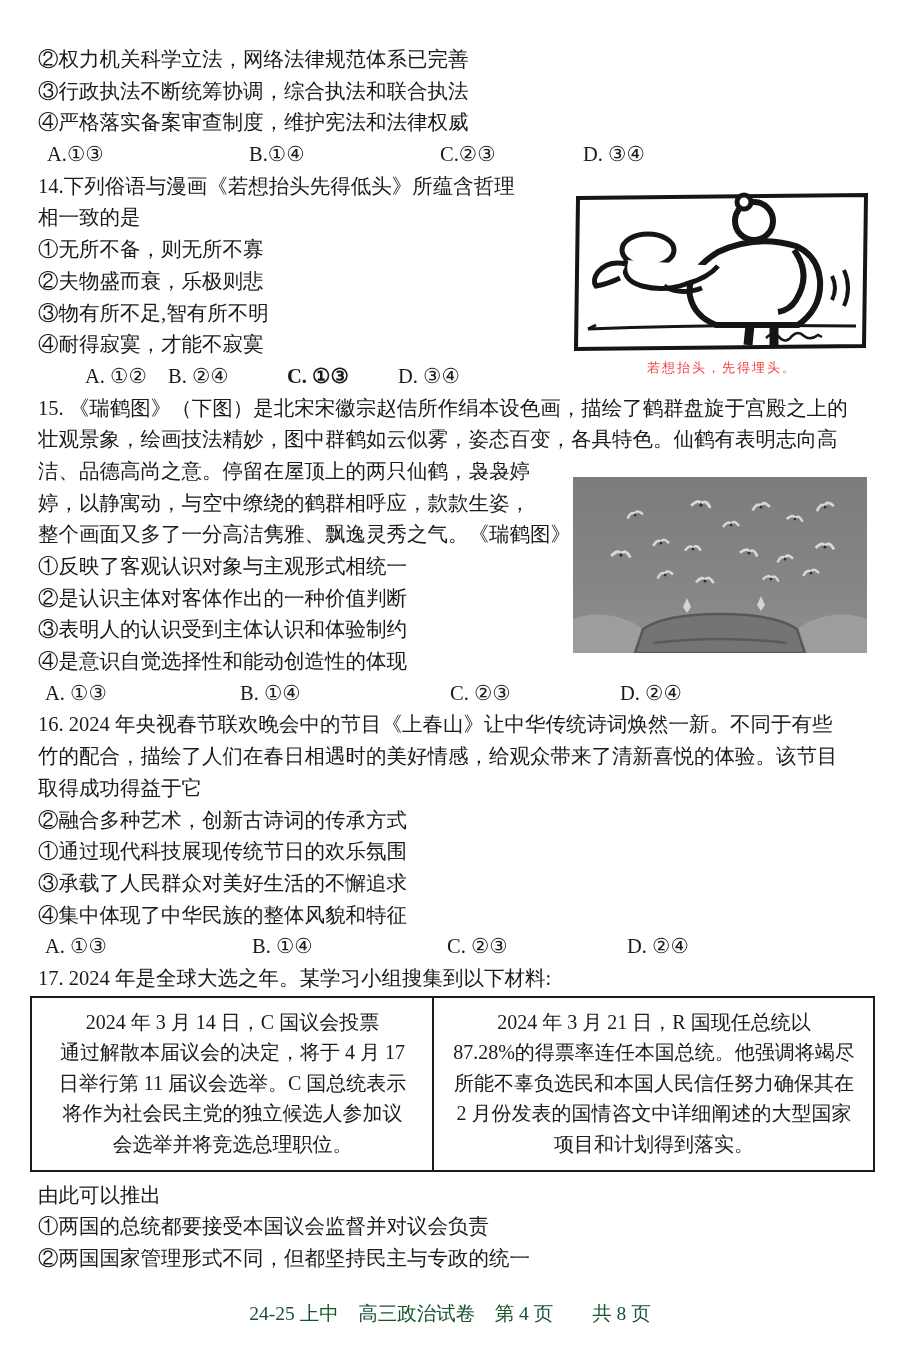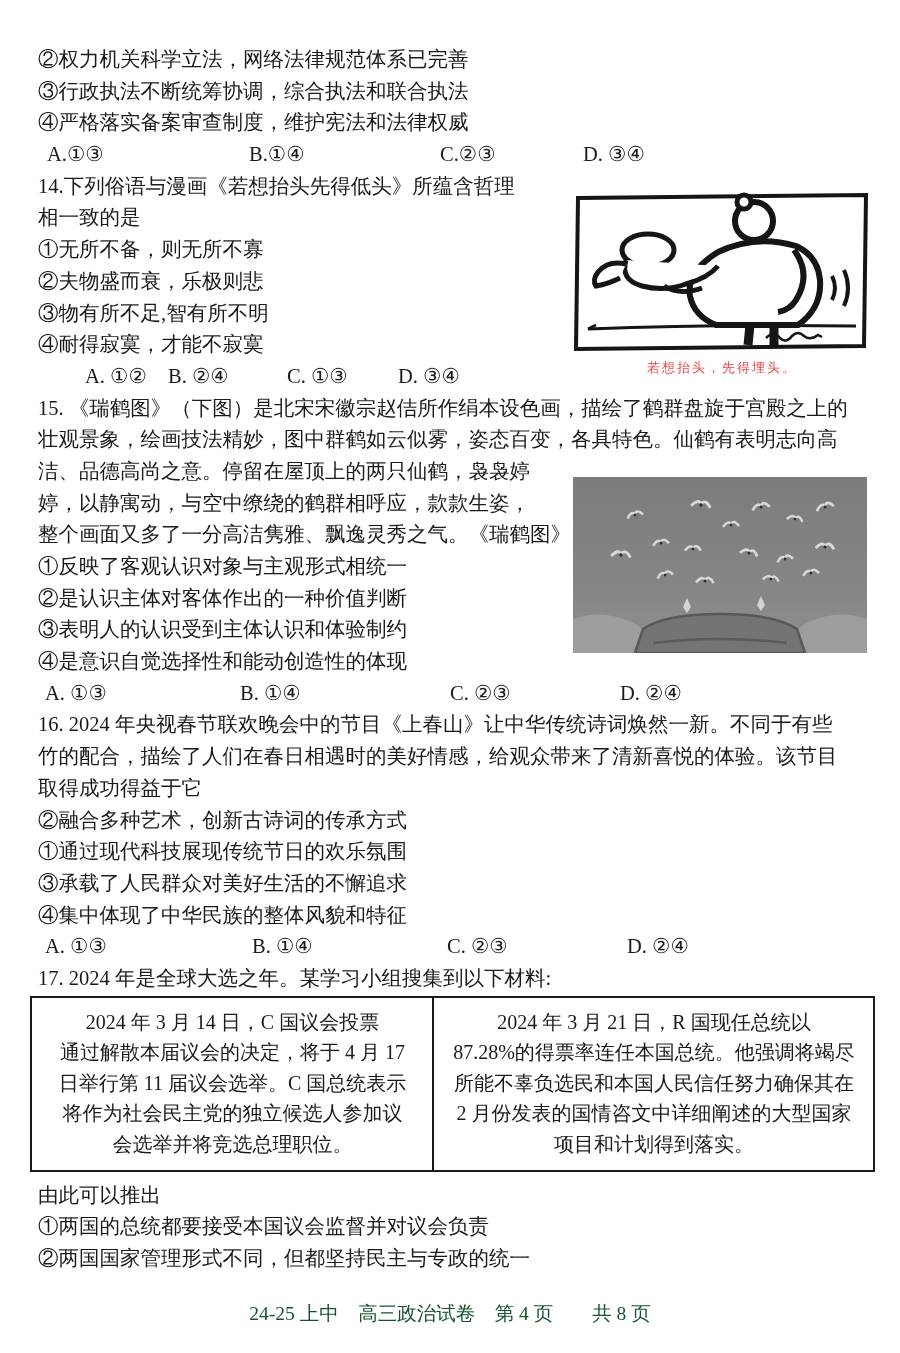--- a/index.html
+++ b/index.html
@@ -8,21 +8,21 @@
     font-family:"Liberation Serif","DejaVu Serif",serif; color:#1a1a1a;
     overflow:hidden;
     padding-left:28px;
   }
   .content { position:absolute; top:44px; left:38px; width:834px; }
   .ln { height:31.7px; line-height:31.7px; font-size:20.5px; white-space:nowrap; }
   .opts { display:flex; }
   .opts span { display:inline-block; white-space:nowrap; }
   .q13o { padding-left:9px; }
   .q13o .o1{width:202px;} .q13o .o2{width:191px;} .q13o .o3{width:143px;}
-  .q14o .o1{width:83px;margin-left:47px;}  .q14o .o2{width:119px;} .q14o .o3{width:111px;}
+  .q14o .o1{width:83px;margin-left:47px;}  .q14o .o2{width:119px;} .q14o .o3{width:111px;font-weight:bold;}
   .q15o { padding-left:7px; }
   .q15o .o1{width:195px;} .q15o .o2{width:210px;} .q15o .o3{width:170px;}
   .q16o { padding-left:7px; }
   .q16o .o1{width:207px;} .q16o .o2{width:195px;} .q16o .o3{width:180px;}
 
   
   .mtable {
     display:flex; box-sizing:border-box; width:845px; height:176px;
     margin-left:-8px; margin-top:1px; border:2px solid #1a1a1a;
   }

